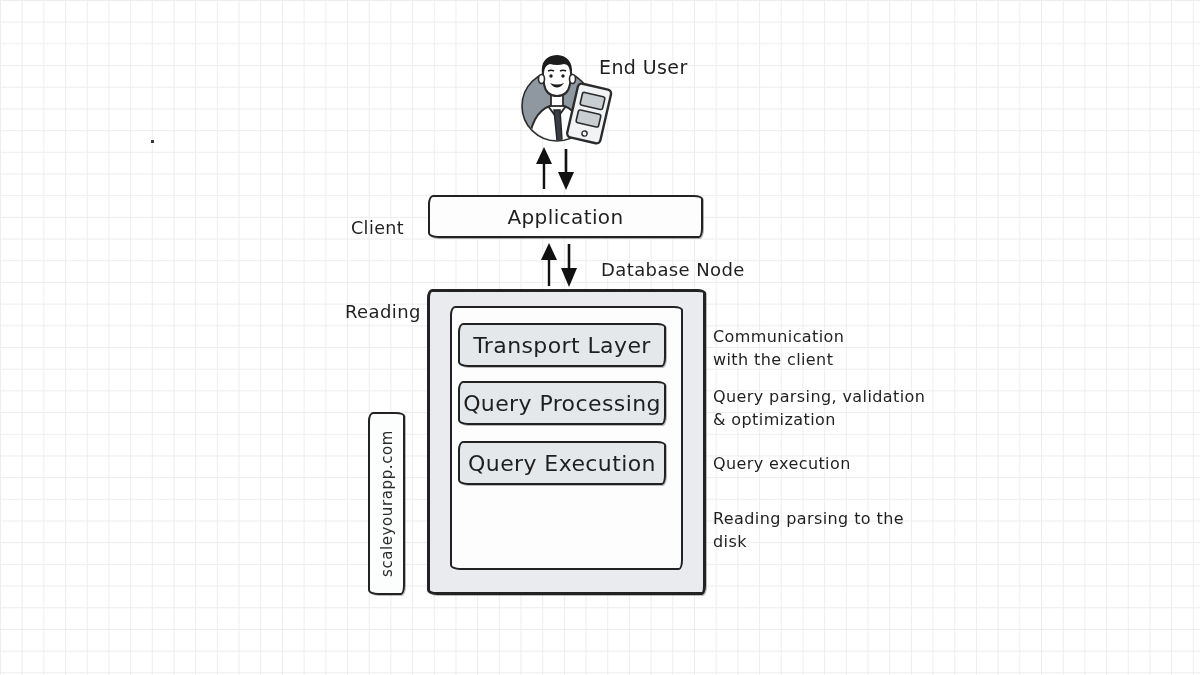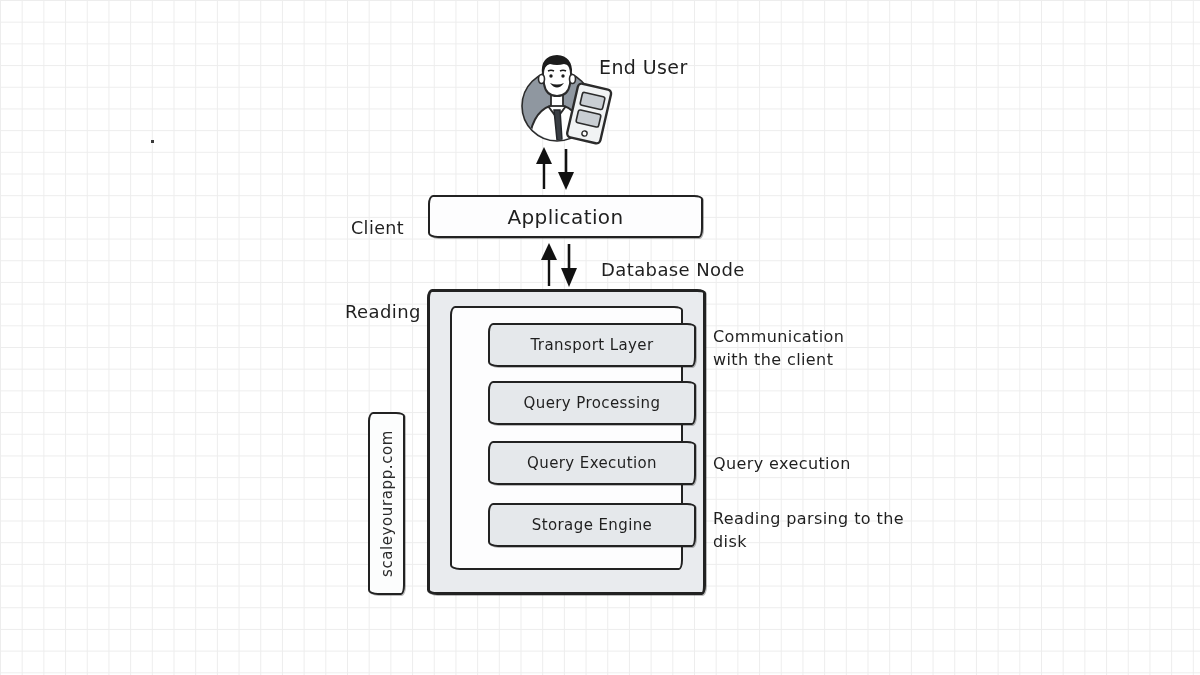--- a/index.html
+++ b/index.html
@@ -61,25 +61,25 @@
     border-width: 3px;
     box-shadow: 1px 1px 0 rgba(30,30,30,0.3);
   }
 
   .inner-panel {
     left: 450px; top: 306px; width: 233px; height: 264px;
     background: #fdfdfe;
   }
 
   .layer-box {
-    left: 488px; width: 208px; height: 44px;
+    left: 458px; width: 208px; height: 44px;
     background: #e5e8eb;
     border-width: 2.2px;
     display: flex; align-items: center; justify-content: center;
-    font-size: 15px;
+    font-size: 22px;
     box-shadow: 1px 1px 0 rgba(30,30,30,0.3);
   }
   .layer-1 { top: 323px; }
   .layer-2 { top: 381px; }
   .layer-3 { top: 441px; }
   .layer-4 { top: 503px; }
 
   .annotation {
     left: 713px; width: 250px;
     font-size: 16px; line-height: 23px;
@@ -183,26 +183,25 @@
 
   <div class="abs sketch layer-box layer-1">
     <span class="hand">Transport Layer</span>
   </div>
   <div class="abs sketch layer-box layer-2">
     <span class="hand">Query Processing</span>
   </div>
   <div class="abs sketch layer-box layer-3">
     <span class="hand">Query Execution</span>
   </div>
-  <div class="abs sketch layer-box layer-4">
-    <span class="hand">Storage Engine</span>
-  </div>
 
   <div class="abs hand annotation ann-1">Communication
 with the client</div>
+  <div class="abs hand annotation ann-2">Query parsing, validation
+&amp; optimization</div>
   <div class="abs hand annotation ann-3">Query execution</div>
   <div class="abs hand annotation ann-4">Reading parsing to the
 disk</div>
 
   <div class="abs sketch watermark-box">
     <span class="hand watermark-text">scaleyourapp.com</span>
   </div>
 
 
 </div>

